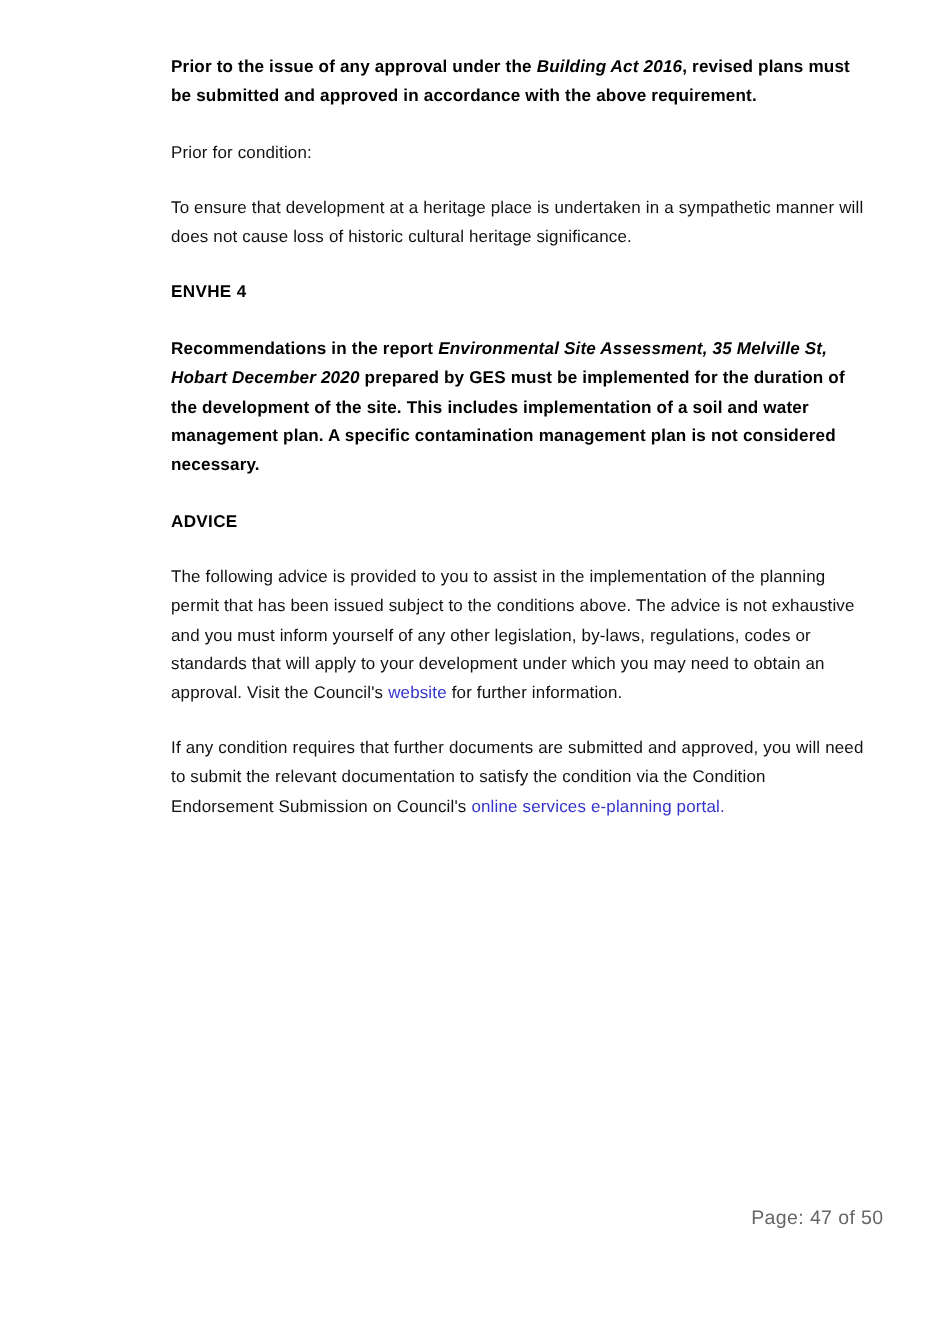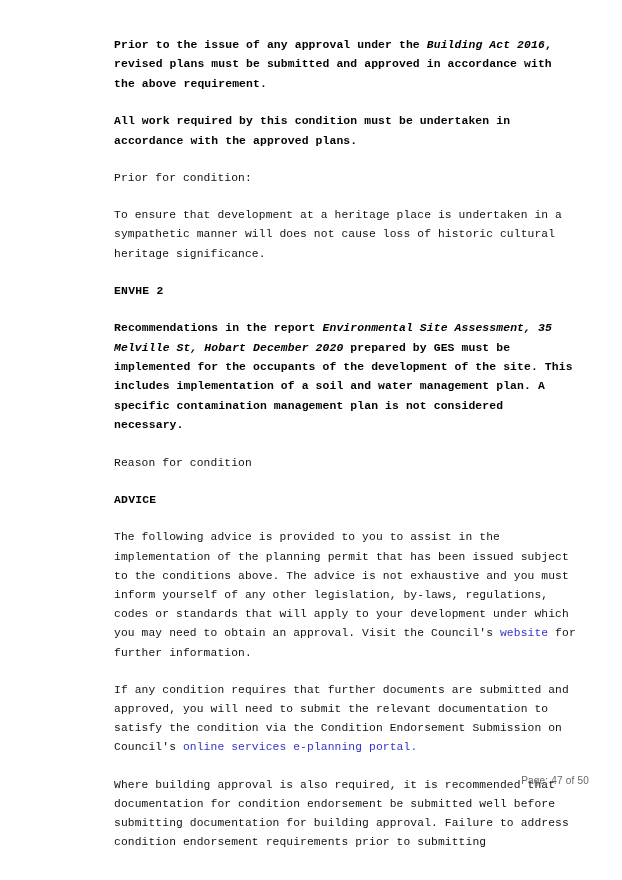--- a/index.html
+++ b/index.html
@@ -28,21 +28,20 @@
     top: 36px;
     width: 465px;
   }
   p {
     margin: 0 0 0 0;
     font-size: 11.3px;
     line-height: 19.2px;
     color: #111111;
     text-align: left;
     letter-spacing: 0.01em;
-    font-family: Liberation Mono, monospace;
   }
   .blk {
     margin-bottom: 18px;
   }
   .blk-tight {
     margin-bottom: 17px;
   }
   p.bold {
     font-weight: bold;
     font-size: 11.4px;
@@ -60,57 +59,54 @@
   em {
     font-style: italic;
   }
   a.link {
     color: #3333cc;
     text-decoration: none;
   }
   .footer {
     position: absolute;
     right: 33px;
-    top: 775px;
-    font-size: 10px;
+    top: 806px;
+    font-size: 13px;
     line-height: 11px;
     color: #666666;
     letter-spacing: 0.02em;
     white-space: nowrap;
   }
 </style>
 </head>
 <body>
 
 <div class="page">
 
   <div class="content">
 
     <p class="bold blk"><span>Prior to the issue of any approval under the </span><em>Building Act 2016</em><span>, revised plans must be submitted and approved in accordance with the above requirement.</span></p>
 
-    <p class="bold blk">All work required by this condition must be undertaken in accordance with the approved plans.</p>
 
     <p class="blk">Prior for condition:</p>
 
     <p class="blk">To ensure that development at a heritage place is undertaken in a sympathetic manner will does not cause loss of historic cultural heritage significance.</p>
 
-    <p class="heading">ENVHE 2</p>
+    <p class="heading">ENVHE 4</p>
 
-    <p class="bold blk"><span>Recommendations in the report </span><em>Environmental Site Assessment, 35 Melville St, Hobart December 2020</em><span> prepared by GES must be implemented for the occupants of the development of the site. This includes implementation of a soil and water management plan. A specific contamination management plan is not considered necessary.</span></p>
+    <p class="bold blk"><span>Recommendations in the report </span><em>Environmental Site Assessment, 35 Melville St, Hobart December 2020</em><span> prepared by GES must be implemented for the duration of the development of the site. This includes implementation of a soil and water management plan. A specific contamination management plan is not considered necessary.</span></p>
 
-    <p class="blk">Reason for condition</p>
 
 
     <p class="heading">ADVICE</p>
 
     <p class="blk"><span>The following advice is provided to you to assist in the implementation of the planning permit that has been issued subject to the conditions above. The advice is not exhaustive and you must inform yourself of any other legislation, by-laws, regulations, codes or standards that will apply to your development under which you may need to obtain an approval. Visit the Council's </span><a class="link" href="#">website</a><span> for further information.</span></p>
 
 
 
     <p class="blk"><span>If any condition requires that further documents are submitted and approved, you will need to submit the relevant documentation to satisfy the condition via the Condition Endorsement Submission on Council's </span><a class="link" href="#">online services e-planning portal.</a><span></span></p>
 
-    <p class="blk-tight">Where building approval is also required, it is recommended that documentation for condition endorsement be submitted well before submitting documentation for building approval. Failure to address condition endorsement requirements prior to submitting</p>
 
   </div>
 
   <div class="footer">Page: 47 of 50</div>
 
 </div>
 
 </body></html>

